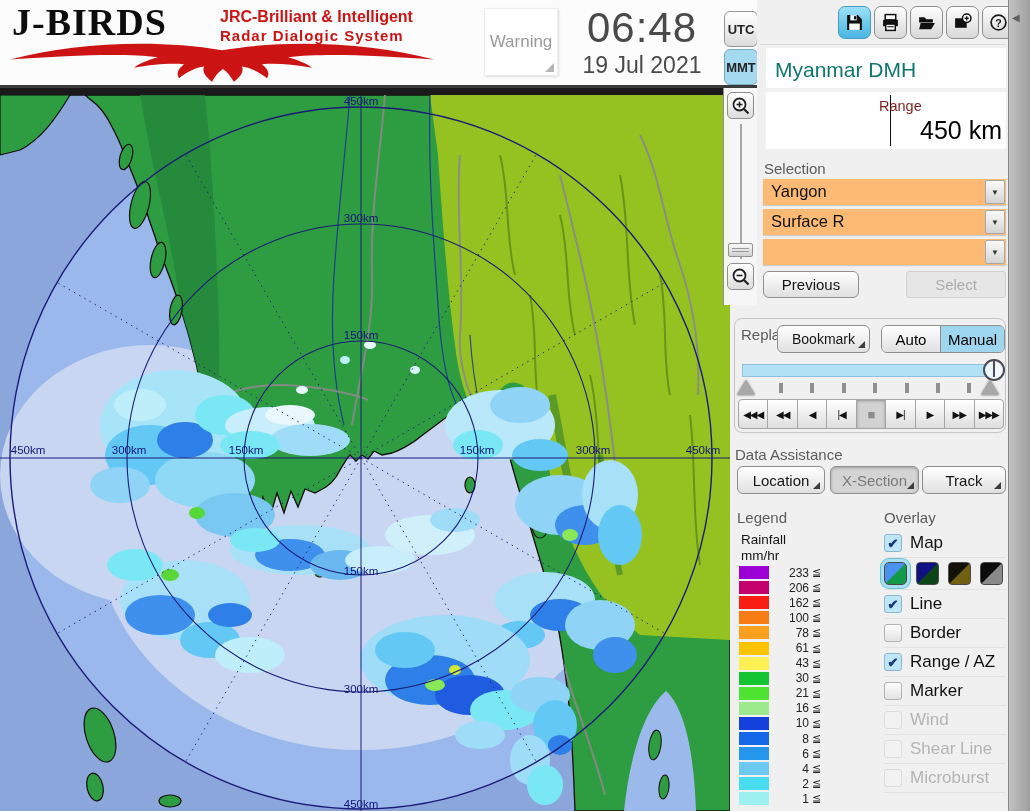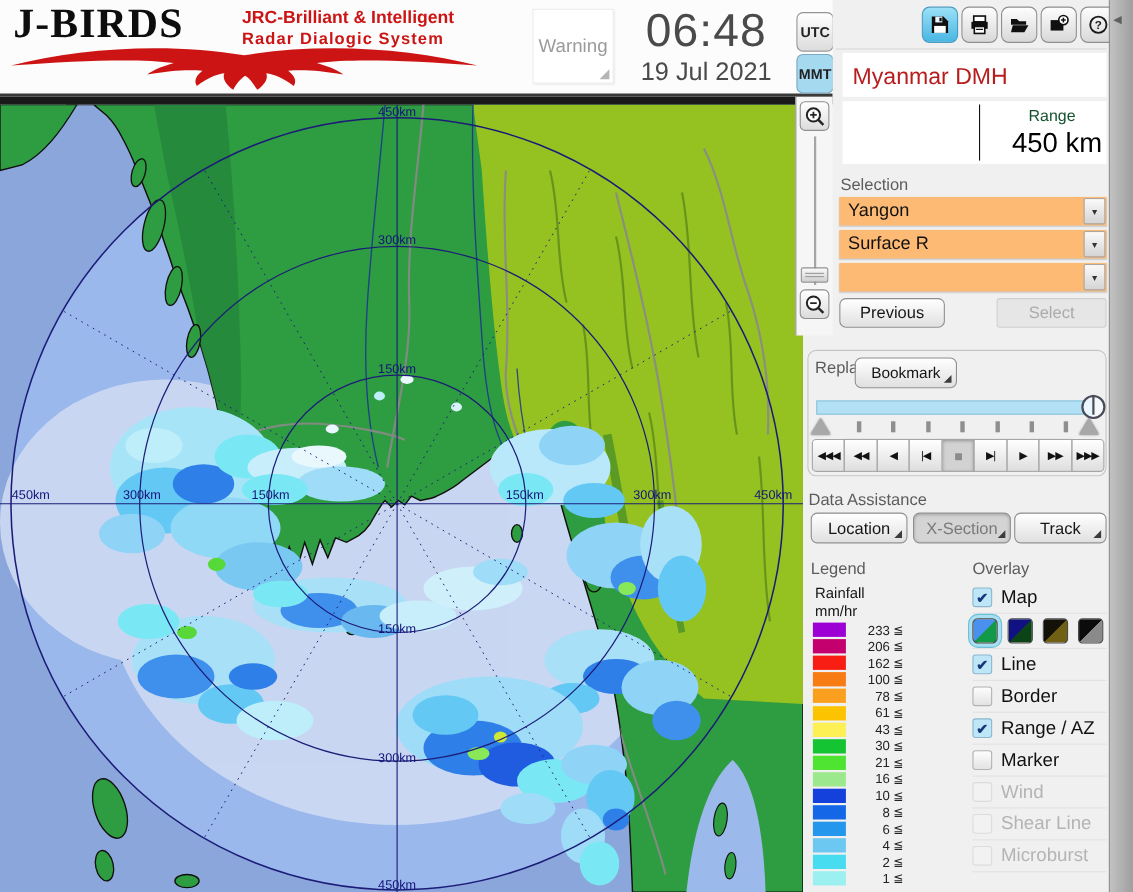--- a/index.html
+++ b/index.html
@@ -33,24 +33,24 @@
   .panel-ext{left:730px;top:300px;width:27px;height:511px;background:#f0f0f0;}
   .splitter{left:1008px;top:0;width:22px;height:811px;background:linear-gradient(90deg,#c2c2c2,#9d9d9d);border-left:1px solid #8a8a8a;}
   .splitter-arrow{left:1012px;top:12px;font-size:10px;color:#5f5f5f;}
 
   .toolbar{left:838px;top:6px;display:flex;gap:3px;}
   .tool-btn{width:33px;height:33px;border:1px solid #8f8f8f;border-radius:7px;
             background:linear-gradient(#fdfdfd,#d8d8d8);display:flex;align-items:center;justify-content:center;box-sizing:border-box;}
   .tool-btn.active{background:linear-gradient(#9be0f6,#49b6e4);border-color:#4a9cc0;}
   .panel-hr{left:760px;top:44px;width:246px;height:1px;background:#d9d9d9;}
   .station-box{left:766px;top:48px;width:240px;height:40px;background:#fff;}
-  .station-name{left:775px;top:58px;font-size:21px;color:#b91c1c;}
+  .station-name{left:775px;top:58px;font-size:21px;color:#0f766e;}
   .range-box{left:766px;top:92px;width:240px;height:57px;background:#fff;}
   .range-divider{left:890px;top:95px;width:1px;height:51px;background:#111;}
-  .range-label{left:935px;top:98px;font-size:14.5px;color:#14532d;}
+  .range-label{left:879px;top:98px;font-size:14.5px;color:#7f1d1d;}
   .range-value{left:880px;top:116px;width:122px;text-align:right;font-size:25px;color:#000;}
 
   .section-label{font-size:15px;color:#5c5c5c;}
   .selection-label{left:764px;top:160px;}
   .dropdown{left:763px;width:243px;height:26px;background:#fdba74;box-shadow:0 1px 1px rgba(0,0,0,.15);}
   .dd-value{position:absolute;left:8px;top:3px;font-size:16.5px;color:#111;}
   .dd-btn{position:absolute;right:1px;top:1px;width:20px;height:24px;border:1px solid #a8a8a8;border-radius:2px;
           background:linear-gradient(#fafafa,#d4d4d4);display:flex;align-items:center;justify-content:center;
           font-size:8px;color:#333;box-sizing:border-box;}
   .dd1{top:179px;} .dd2{top:209px;} .dd3{top:239px;}
@@ -410,20 +410,24 @@
   </div>
   <div class="abs btn previous-btn">Previous</div>
   <div class="abs btn select-btn">Select</div>
 
   <div class="abs replay-box">
     <div class="abs section-label replay-label">Replay</div>
     <div class="btn bookmark-btn">
       <span>Bookmark</span>
       <span class="menu-corner"></span>
     </div>
+    <div class="abs automanual">
+      <div class="auto-seg">Auto</div>
+      <div class="manual-seg">Manual</div>
+    </div>
     <div class="abs slider-track"></div>
     <div class="abs slider-handle"></div>
     <span class="end-tri" style="left:2px;"></span>
     <span class="end-tri" style="left:246px;"></span>
     <div class="playback-row" id="playback-row">
         <div class="pb-btn">◀◀◀</div>
         <div class="pb-btn">◀◀</div>
         <div class="pb-btn">◀</div>
         <div class="pb-btn">|◀</div>
         <div class="pb-btn pb-active">■</div>

